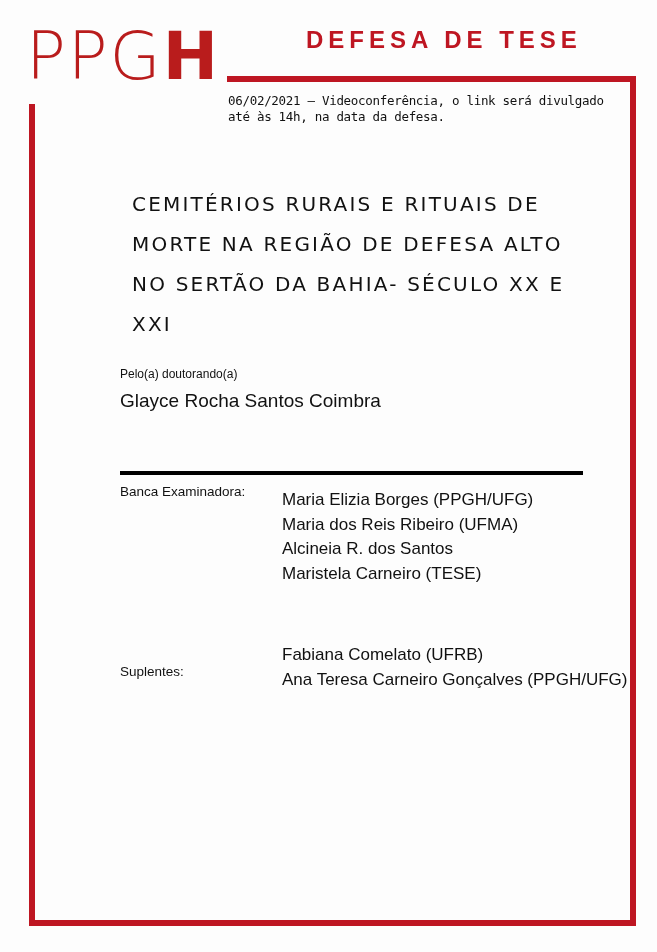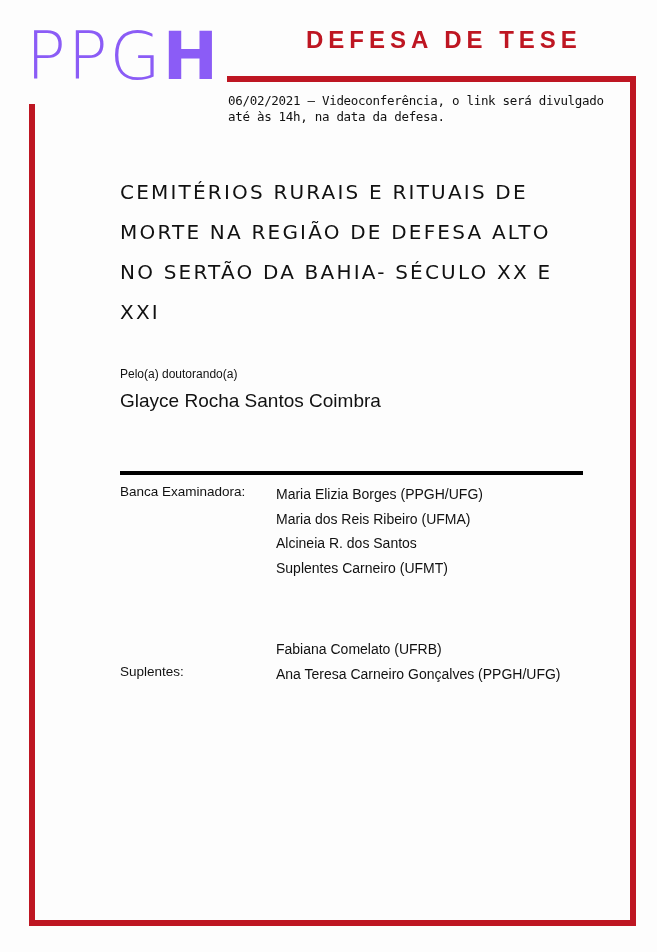--- a/index.html
+++ b/index.html
@@ -1,27 +1,27 @@
 <!DOCTYPE html>
 <html><head>
 <meta charset="utf-8">
 <style>
   html, body { margin:0; padding:0; background:#fdfdfd; }
   body { width:657px; height:952px; position:relative; overflow:hidden; font-family:"Liberation Sans", sans-serif; color:#111; }
-  .logo { position:absolute; left:26px; top:24px; font-family:"DejaVu Sans", sans-serif; font-size:66px; line-height:66px; letter-spacing:2px; color:#8b5cf6; font-weight:300; }
+  .logo { position:absolute; left:26px; top:24px; font-family:"DejaVu Sans", sans-serif; font-size:66px; line-height:66px; letter-spacing:2px; color:#b91c1c; font-weight:300; }
   .logo .h { font-weight:bold; }
   .event-type { position:absolute; left:306px; top:26px; font-family:Liberation Sans, sans-serif; font-weight:bold; font-size:24px; letter-spacing:5px; }
   .bar { position:absolute; }
   .info { position:absolute; left:228px; top:93px; width:390px; font-family:"DejaVu Sans Mono", monospace; font-size:12.5px; line-height:16px; letter-spacing:-0.3px; }
-  .title { position:absolute; left:120px; top:172px; width:470px; font-family:"DejaVu Sans", sans-serif; font-size:20px; line-height:40px; letter-spacing:2.2px; font-weight:normal; margin:0; text-transform:none; }
+  .title { position:absolute; left:120px; top:172px; width:470px; font-family:"DejaVu Sans", sans-serif; font-size:20px; line-height:40px; letter-spacing:2.2px; font-weight:normal; margin:12px; text-transform:none; }
   .by-label { position:absolute; left:120px; top:367px; font-size:12px; }
   .candidate { position:absolute; left:120px; top:390px; font-size:19px; }
   .rule { position:absolute; left:120px; top:471px; width:463px; height:4px; background:#000; }
   .section-label { position:absolute; left:120px; font-size:13.5px; }
-  .names { position:absolute; left:274px; font-size:14px; line-height:24.5px; margin:2px; padding:0; list-style:none; }
+  .names { position:absolute; left:274px; font-size:17px; line-height:24.5px; margin:8px; padding:0; list-style:none; }
 </style>
 </head>
 <body>
 
 <div class="logo"><span>PPG</span><span class="h">H</span></div>
 
 <div class="event-type" style="color:#be1622;">DEFESA DE TESE</div>
 
 <div class="bar" style="left:227px; top:76px; width:409px; height:6px; background:#be1622;"></div>
 <div class="bar" style="left:630px; top:76px; width:6px; height:850px; background:#be1622;"></div>
@@ -43,20 +43,20 @@
 <div class="by-label">Pelo(a) doutorando(a)</div>
 <div class="candidate">Glayce Rocha Santos Coimbra</div>
 
 <div class="rule"></div>
 
 <div class="section-label" style="top:484px;">Banca Examinadora:</div>
 <ul class="names" style="top:480px;">
   <li>Maria Elizia Borges (PPGH/UFG)</li>
   <li>Maria dos Reis Ribeiro (UFMA)</li>
   <li>Alcineia R. dos Santos</li>
-  <li>Suplentes Carneiro (UFMT)</li>
+  <li>Maristela Carneiro (TESE)</li>
 </ul>
 
 <div class="section-label" style="top:639px;margin-top:25px;">Suplentes:</div>
 <ul class="names" style="top:635px;">
   <li>Fabiana Comelato (UFRB)</li>
   <li>Ana Teresa Carneiro Gonçalves (PPGH/UFG)</li>
 </ul>
 
 </body></html>

